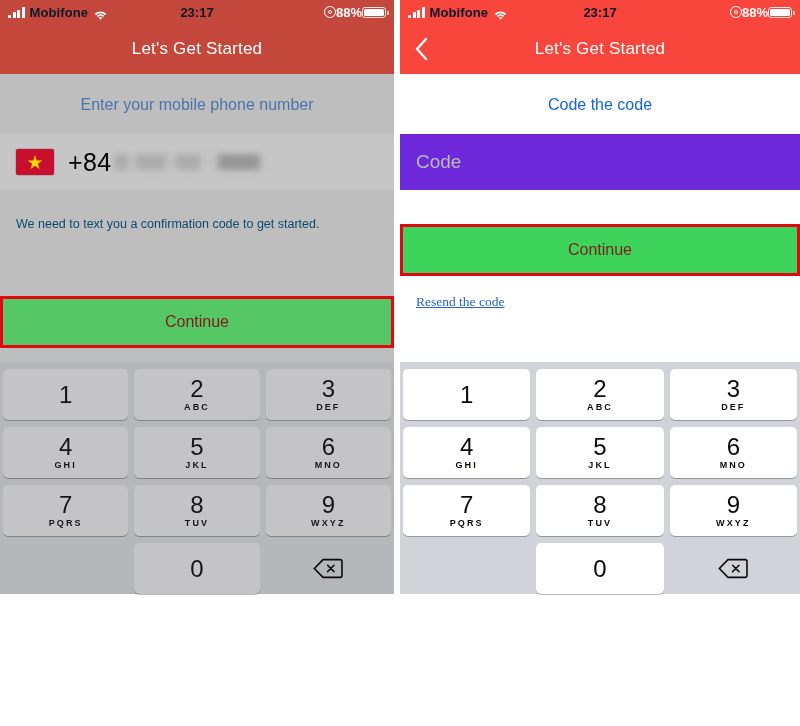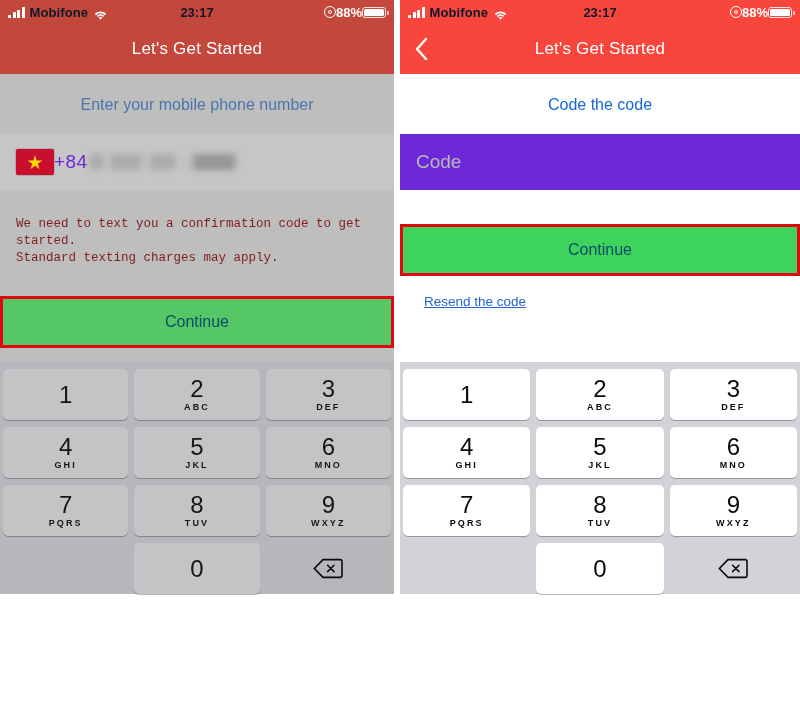--- a/index.html
+++ b/index.html
@@ -54,38 +54,38 @@
     padding:0 16px;
   }
   .flag{
     width:38px;height:26px;border-radius:2px;position:relative;
     background:#c8102e;display:flex;align-items:center;justify-content:center;
     box-shadow:0 0 0 .5px rgba(0,0,0,.25);
   }
   .star{
     color:#ffd700;font-size:19px;line-height:1;
   }
-  .cc{font-size:19px;color:#6d28d9;letter-spacing:.4px;}
+  .cc{font-size:25px;color:#000000;margin-left:14px;letter-spacing:.4px;}
   .blurnum{
     margin-left:2px;height:16px;width:150px;
     background:linear-gradient(90deg,
       rgba(150,150,150,.55) 0 14px, rgba(170,170,170,.15) 14px 22px,
       rgba(150,150,150,.55) 22px 52px, rgba(170,170,170,.15) 52px 62px,
       rgba(150,150,150,.55) 62px 86px, rgba(170,170,170,.10) 86px 104px,
       rgba(130,130,130,.7) 104px 146px, rgba(170,170,170,.1) 146px 150px);
     filter:blur(3.2px);border-radius:3px;
   }
   .code-ph{font-size:19px;color:#b9b9b9;}
   .note{
     padding:26px 16px 0 16px;font-size:12.5px;line-height:17px;color:#1565d8;
   }
   .cta-wrap{position:absolute;left:0;right:0;padding:0 3px;box-sizing:border-box;}
   .cta{
     height:46px;background:#4cd263;display:flex;align-items:center;justify-content:center;
-    color:#0c4a6e;font-size:16px;
+    color:#7f1d1d;font-size:16px;
   }
   .hl{outline:3px solid #e30613;outline-offset:0;}
   .resend{
     font-size:13.5px;color:#2463d1;text-decoration:underline;padding:0 16px;
   }
 
   
   .keypad{position:absolute;left:0;right:0;bottom:0;height:232px;padding-top:4px;box-sizing:border-box;}
   .krow{display:flex;height:57px;margin-bottom:1px;}
   .kcell{flex:1;display:flex;align-items:center;justify-content:center;padding:0 3px;box-sizing:border-box;}
@@ -97,21 +97,21 @@
   .key .d{font-size:24px;line-height:24px;color:#0a0a0a;font-weight:400;}
   .key .l{font-size:9px;letter-spacing:2.1px;color:#0a0a0a;margin-top:1px;font-weight:600;}
   .key.empty{box-shadow:none;background:transparent !important;}
   .key.del{box-shadow:none;background:transparent !important;}
 
   
   .left .statusbar,.left .navbar{background:#c4473c;}
   .left .body{background:#bebebe;}
   .left .heading{color:#4a74ad;}
   .left .field{background:#c6c6c6;}
-  .left .note{color:#7f1d1d;font-family:Liberation Mono, monospace;}
+  .left .note{color:#0c4a6e;}
   .left .keypad{background:#b6b7bb;}
   .left .key{background:#c4c4c6;}
   .left .key .d,.left .key .l{color:#151515;}
   .left .cta{background:#55c765;}
 
   
   .right .statusbar,.right .navbar{background:#f8463c;}
   .right .body{background:#ffffff;}
   .right .field{background:#6d28d9;}
   .right .keypad{background:#d1d3d9;}
@@ -162,21 +162,20 @@
       <div class="field">
         <span class="flag">
             <span class="star">★</span>
           </span>
         <span class="cc">+84</span>
         <span class="blurnum"></span>
       </div>
 
       <div class="note">
         <div>We need to text you a confirmation code to get started.</div>
-        <div>Standard texting charges may apply.</div>
       </div>
 
       <div class="cta-wrap" style="top:225px;">
         <div class="cta hl">Continue</div>
       </div>
 
       <div class="keypad" id="kp-left">
           <div class="krow">
             <div class="kcell">
               <div class="key">
@@ -302,21 +301,21 @@
       <div class="heading">Code the code</div>
 
       <div class="field">
         <span class="code-ph">Code</span>
       </div>
 
       <div class="cta-wrap" style="top:153px;">
         <div class="cta hl">Continue</div>
       </div>
 
-      <div style="position:absolute;top:218px;left:8px;right:0;">
+      <div style="position:absolute;top:218px;left:0;right:0;font-family:Liberation Serif, serif;">
         <span class="resend">Resend the code</span>
       </div>
 
       <div class="keypad" id="kp-right">
           <div class="krow">
             <div class="kcell">
               <div class="key">
                 <div class="d">1</div>
               </div>
             </div>

